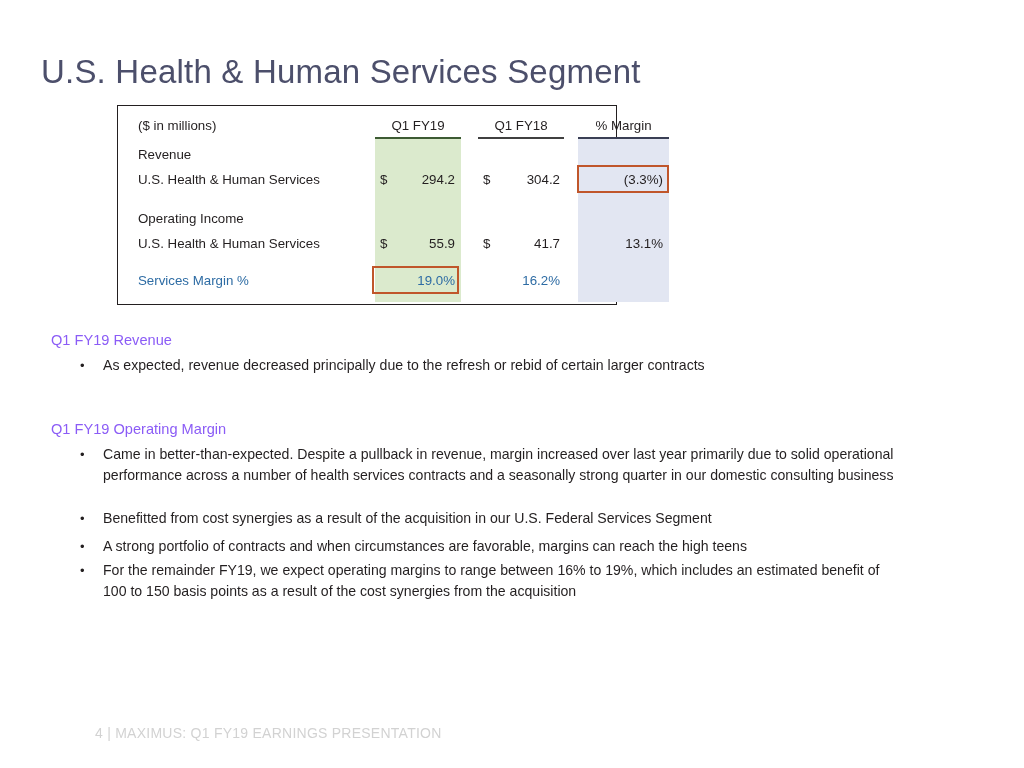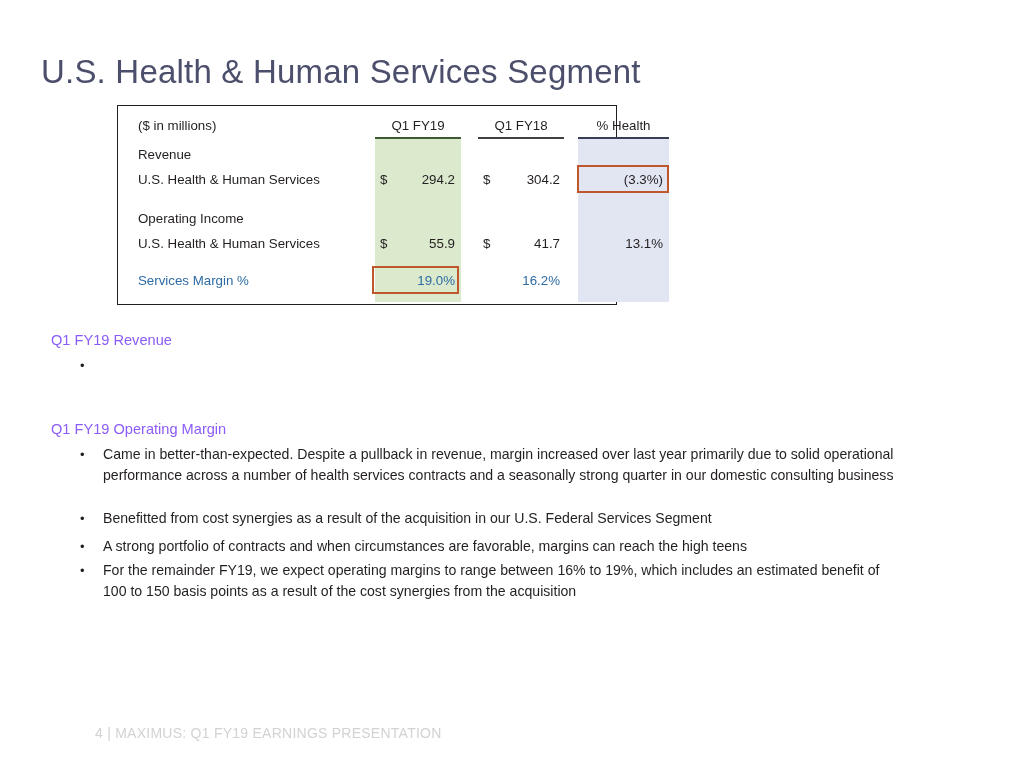--- a/index.html
+++ b/index.html
@@ -151,21 +151,21 @@
   <div class="col-band" id="band-fy19"></div>
   <div class="col-band" id="band-change"></div>
 
   <div class="hdr-rule" id="rule-fy19"></div>
   <div class="hdr-rule" id="rule-fy18"></div>
   <div class="hdr-rule" id="rule-change"></div>
 
   <div class="tbl-text lbl" style="top:12px;">($ in millions)</div>
   <div class="hdr-lbl" id="hdr-fy19">Q1 FY19</div>
   <div class="hdr-lbl" id="hdr-fy18">Q1 FY18</div>
-  <div class="hdr-lbl" id="hdr-change">% Health</div>
+  <div class="hdr-lbl" id="hdr-change">% Margin</div>
 
   <div class="tbl-text lbl" style="top:41px;">Revenue</div>
 
   <div class="tbl-text lbl" style="top:66px;">U.S. Health &amp; Human Services</div>
   <div class="tbl-text cur c-fy19-cur" style="top:66px;">$</div>
   <div class="tbl-text num c-fy19-num" style="top:66px;">294.2</div>
   <div class="tbl-text cur c-fy18-cur" style="top:66px;">$</div>
   <div class="tbl-text num c-fy18-num" style="top:66px;">304.2</div>
   <div class="tbl-text num c-chg-num" style="top:66px;">(3.3%)</div>
 
@@ -183,20 +183,21 @@
   <div class="tbl-text num c-fy18-num blue" style="top:167px;">16.2%</div>
 
   <div class="hl-box" id="hl-change"></div>
   <div class="hl-box" id="hl-margin"></div>
 </div>
 
 <div class="sec-head" style="top:331px;">Q1 FY19 Revenue</div>
 
 <div class="bullet-row" style="top:355px; width:820px;">
   <span class="bullet-dot">•</span>
+  <span class="bullet-txt">As expected, revenue decreased principally due to the refresh or rebid of certain larger contracts</span>
 </div>
 
 <div class="sec-head" style="top:420px;">Q1 FY19 Operating Margin</div>
 
 <div class="bullet-row" style="top:444px; width:820px;">
   <span class="bullet-dot">•</span>
   <span class="bullet-txt">Came in better-than-expected. Despite a pullback in revenue, margin increased over last year primarily due to solid operational performance across a number of health services contracts and a seasonally strong quarter in our domestic consulting business</span>
 </div>
 
 <div class="bullet-row" style="top:508px; width:820px;">

